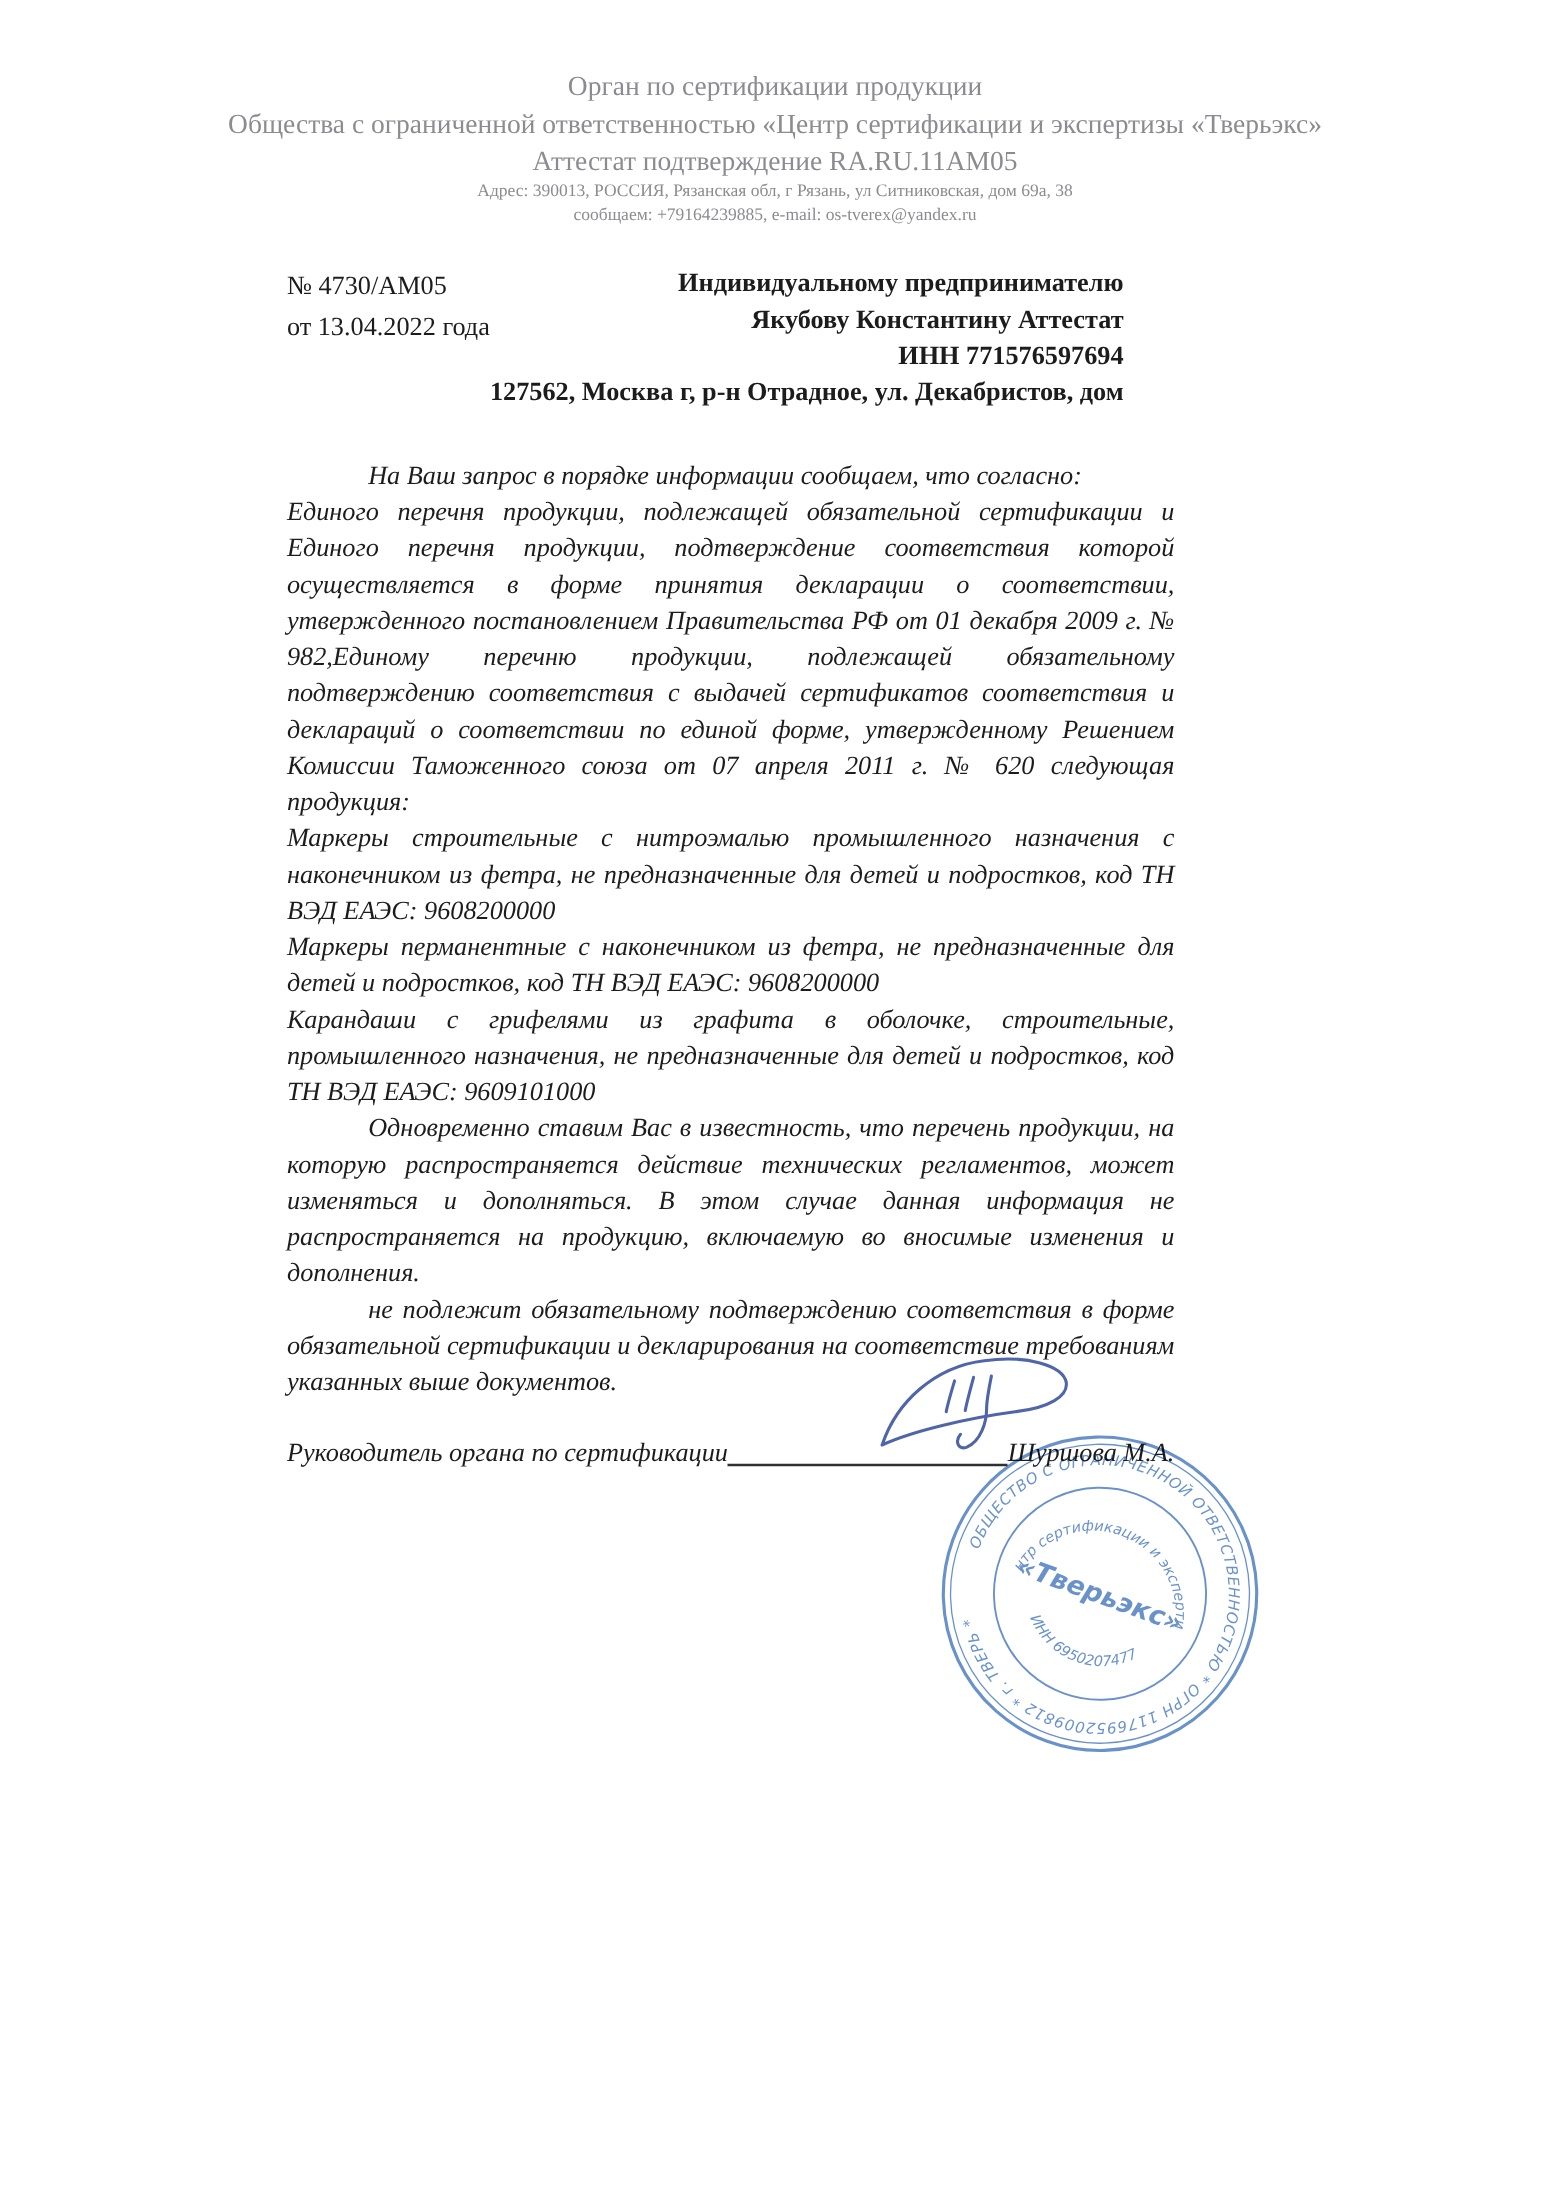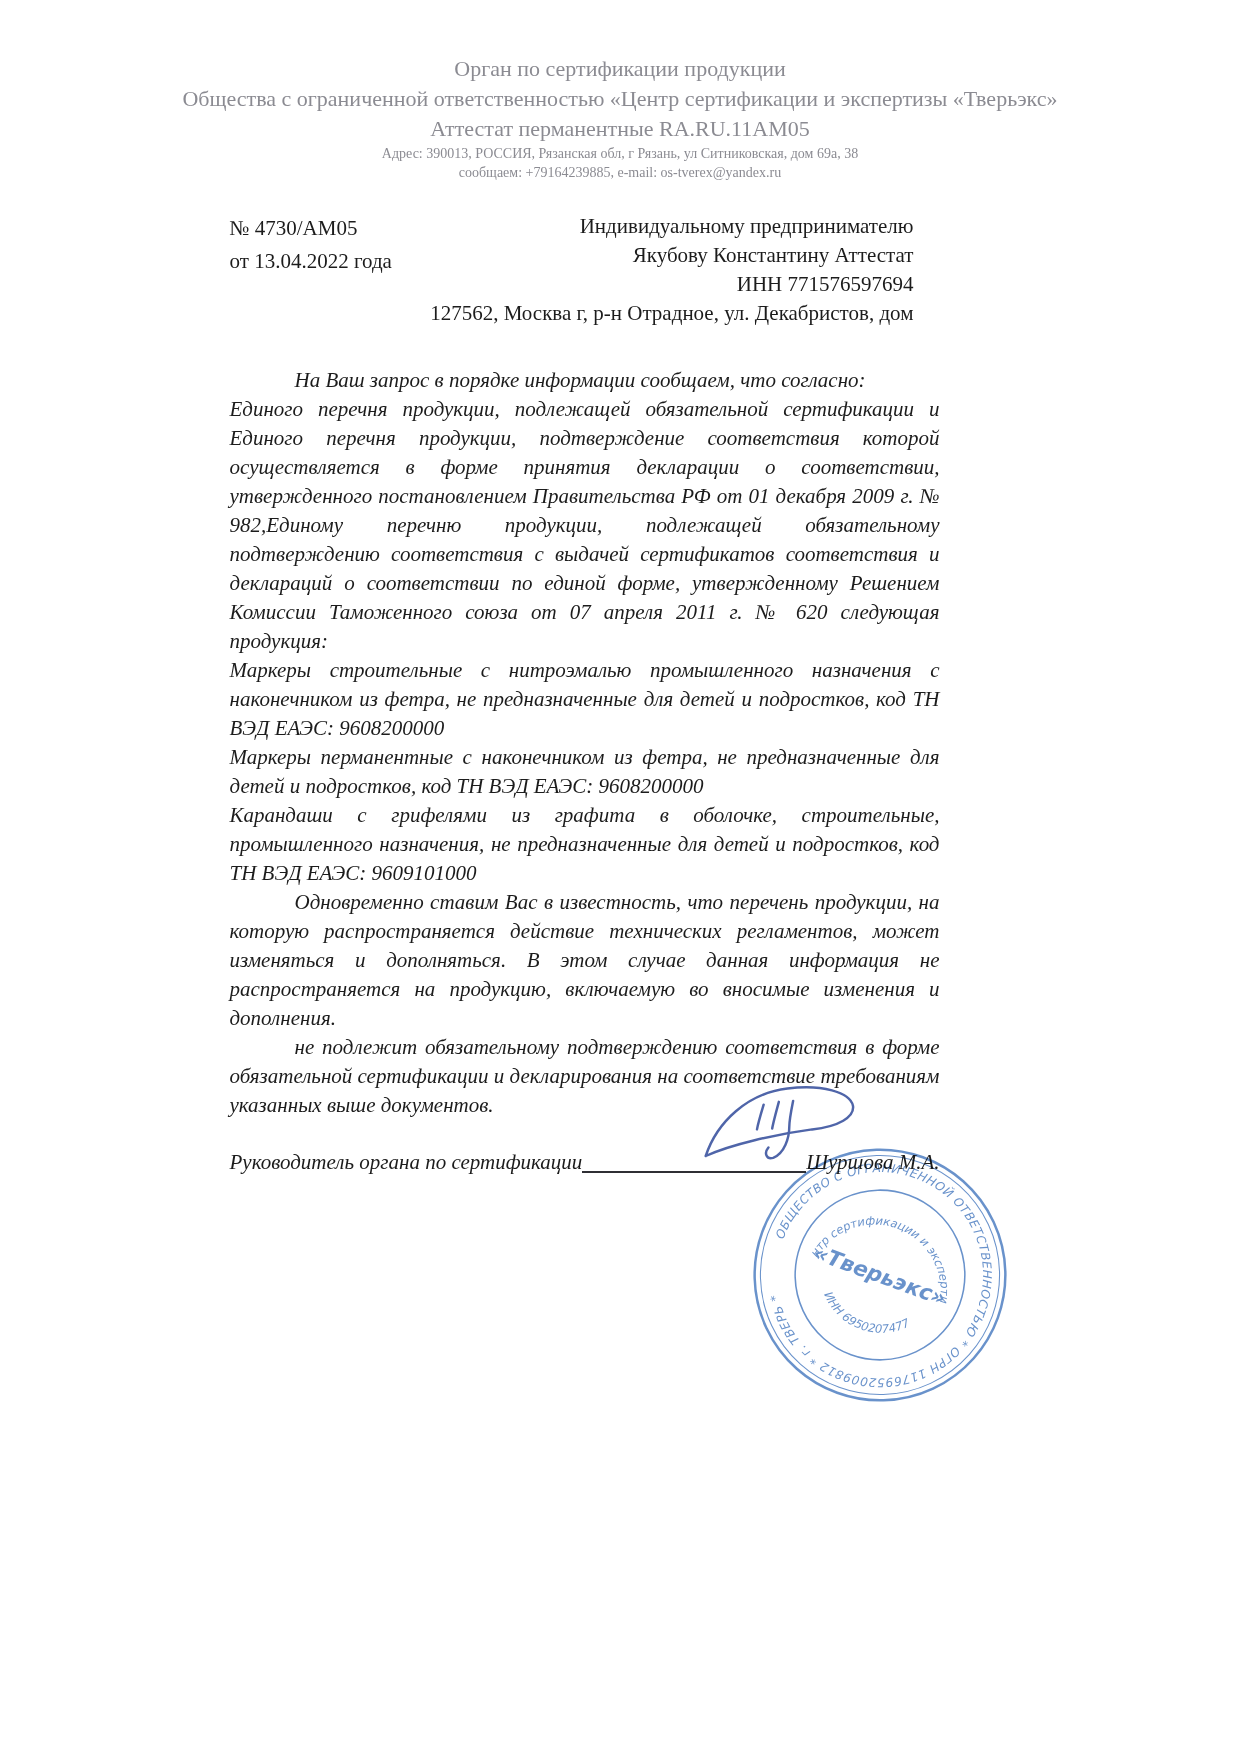--- a/index.html
+++ b/index.html
@@ -19,31 +19,31 @@
     padding-top: 54px;
     text-align: center;
     color: #8b8b92;
   }
   .letterhead .lh-big { font-size: 22px; line-height: 30px; }
   .letterhead .lh-small { font-size: 14px; line-height: 19px; }
 
   
   .ref-row {
     display: flex;
-    justify-content: space-between;
     align-items: flex-start;
     margin: 30px 178px 0 107px;
   }
   .ref-block { font-size: 21px; line-height: 33px; }
   .recipient-block {
     font-size: 21px;
     line-height: 29px;
     text-align: right;
     padding-right: 26px;
     max-width: 640px;
+    font-weight: bold;
   }
 
   
   .content {
     margin: 38px 178px 0 107px;
     font-size: 21px;
     line-height: 29px;
     text-align: justify;
     font-style: italic;
   }
@@ -94,21 +94,21 @@
   }
 </style>
 </head>
 <body>
 
 <div class="page">
 
   <div class="letterhead">
     <div class="lh-big">Орган по сертификации продукции</div>
     <div class="lh-big">Общества с ограниченной ответственностью «Центр сертификации и экспертизы «Тверьэкс»</div>
-    <div class="lh-big">Аттестат перманентные RA.RU.11АМ05</div>
+    <div class="lh-big">Аттестат подтверждение RA.RU.11АМ05</div>
     <div class="lh-small">Адрес: 390013, РОССИЯ, Рязанская обл, г Рязань, ул Ситниковская, дом 69а, 38</div>
     <div class="lh-small">сообщаем: +79164239885, e-mail: os-tverex@yandex.ru</div>
   </div>
 
   <div class="ref-row">
     <div class="ref-block">
       <div>№ 4730/АМ05</div>
       <div>от 13.04.2022 года</div>
     </div>
     <div class="recipient-block">

